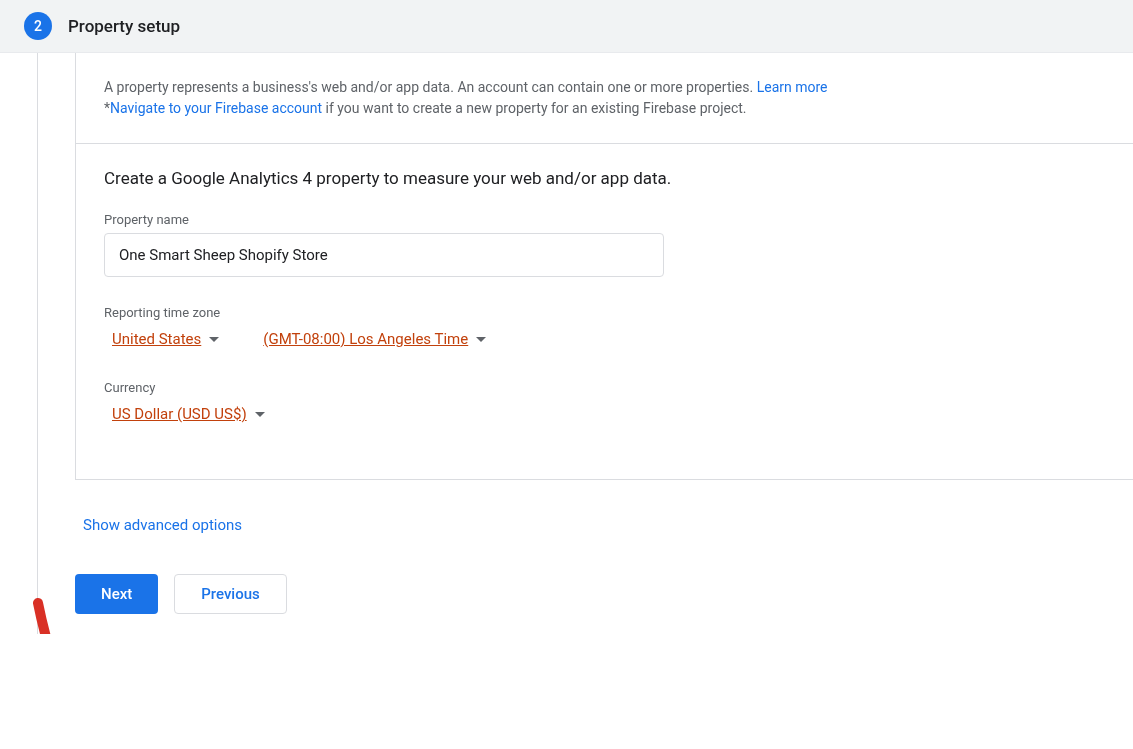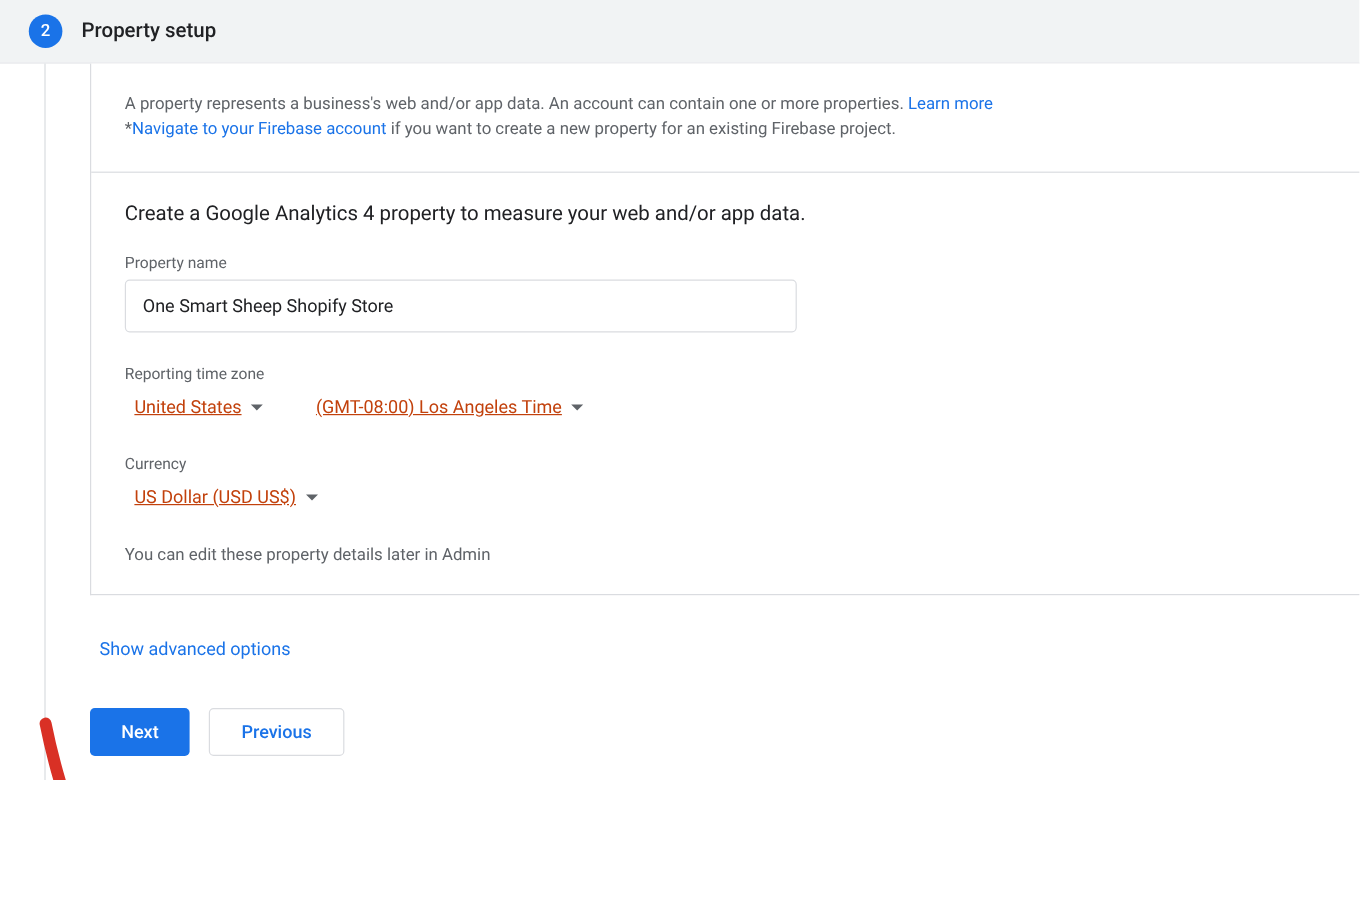--- a/index.html
+++ b/index.html
@@ -216,21 +216,20 @@
       </div>
 
       <div class="field-group">
         <div class="field-label">Currency</div>
         <div class="dropdown">
           <span>US Dollar (USD US$)</span>
           <span class="caret-down"></span>
         </div>
       </div>
 
-      <div class="note">You can edit these property details later in Admin</div>
     </div>
   </div>
 
   <div class="below-card">
     <div class="show-advanced">Show advanced options</div>
 
     <div class="button-row">
       <button class="btn btn-primary">Next</button>
       <button class="btn btn-secondary">Previous</button>
     </div>

